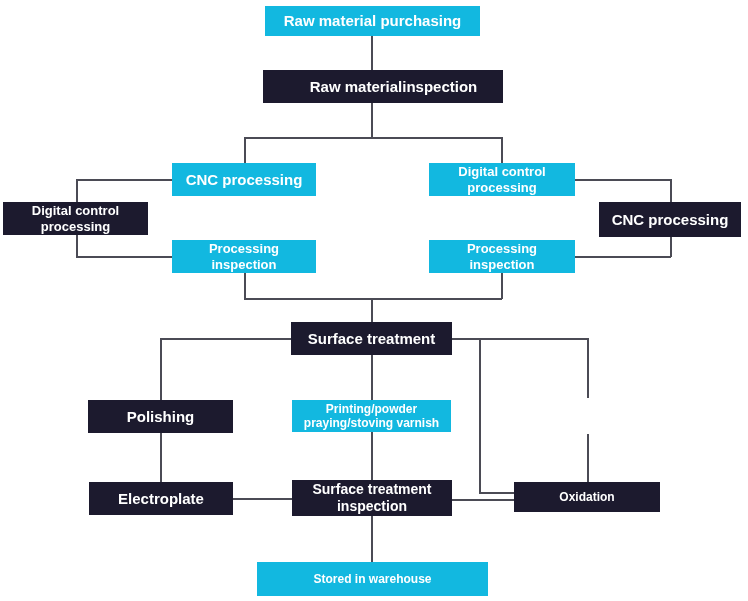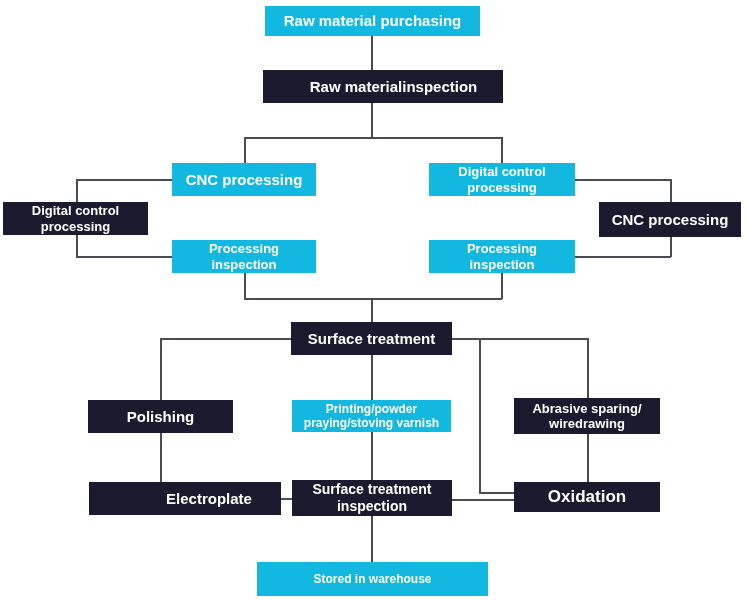--- a/index.html
+++ b/index.html
@@ -22,23 +22,23 @@
   #n-cncl{left:172px;top:163px;width:144px;height:33px;font-size:15px;}
   #n-dcpl{left:3px;  top:202px;width:145px;height:33px;font-size:13px;}
   #n-pil {left:172px;top:240px;width:144px;height:33px;font-size:13px;}
   #n-dcpr{left:429px;top:163px;width:146px;height:33px;font-size:13px;}
   #n-cncr{left:599px;top:202px;width:142px;height:35px;font-size:15px;}
   #n-pir {left:429px;top:240px;width:146px;height:33px;font-size:13px;}
   #n-st  {left:291px;top:322px;width:161px;height:33px;font-size:15px;}
   #n-pol {left:88px; top:400px;width:145px;height:33px;font-size:15px;}
   #n-ppv {left:292px;top:400px;width:159px;height:32px;font-size:12px;}
   #n-asw {left:514px;top:398px;width:146px;height:36px;font-size:13px;}
-  #n-ep  {left:89px; top:482px;width:144px;height:33px;font-size:15px;padding-left:48px;}
+  #n-ep  {left:89px; top:482px;width:144px;height:33px;font-size:15px;}
   #n-sti {left:292px;top:480px;width:160px;height:36px;font-size:14px;}
-  #n-ox  {left:514px;top:482px;width:146px;height:30px;font-size:17px;}
+  #n-ox  {left:514px;top:482px;width:146px;height:30px;font-size:12px;}
   #n-sw  {left:257px;top:562px;width:231px;height:34px;font-size:12px;}
 </style>
 </head>
 <body>
 
 <div class="canvas">
 
   <div class="line" style="left:371px;top:36px;width:1.5px;height:34px;"></div>
   <div class="line" style="left:371px;top:103px;width:1.5px;height:34px;"></div>
   <div class="line" style="left:244px;top:137px;width:258px;height:1.5px;"></div>
@@ -116,24 +116,20 @@
 
   <div class="node cyan" id="n-ppv">
     <span>Printing/powder</span>
     <span>praying/stoving varnish</span>
   </div>
 
   <div class="node navy" id="n-pol">
     <span>Polishing</span>
   </div>
 
-  <div class="node navy" id="n-asw">
-    <span>Abrasive sparing/</span>
-    <span>wiredrawing</span>
-  </div>
 
   <div class="node navy" id="n-ep">
     <span>Electroplate</span>
   </div>
 
   <div class="node navy" id="n-sti">
     <span>Surface treatment</span>
     <span>inspection</span>
   </div>
 

